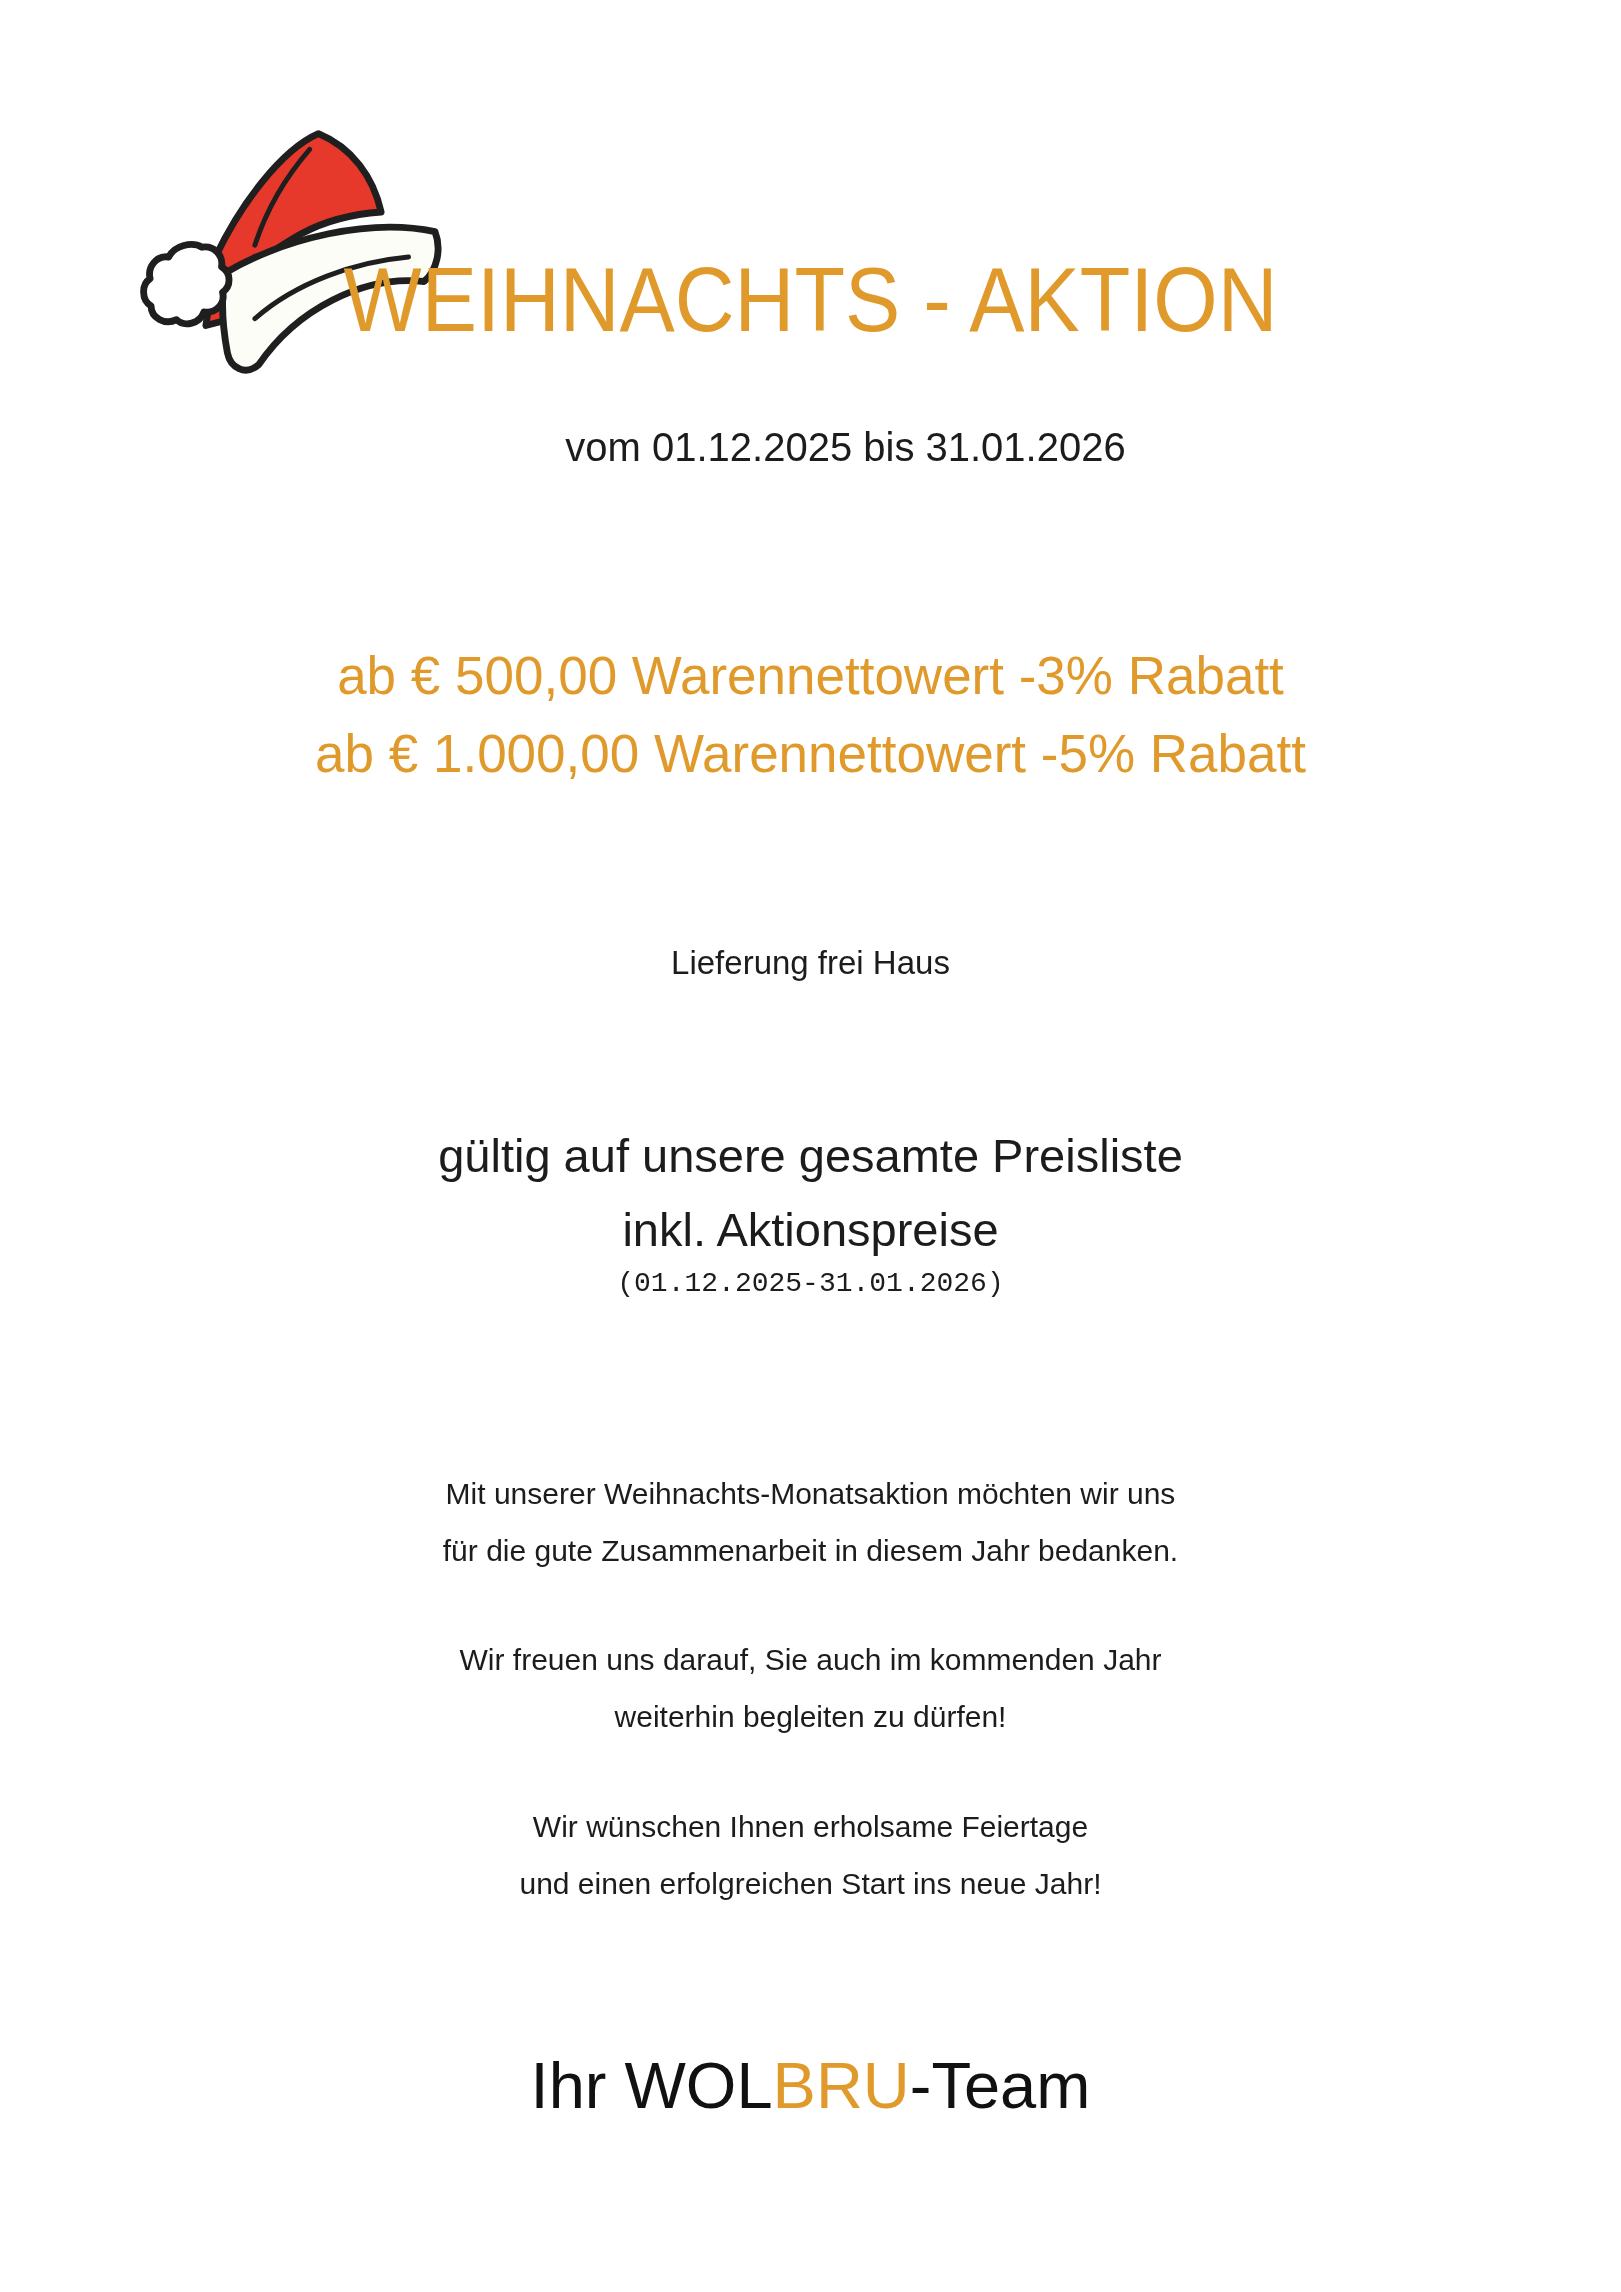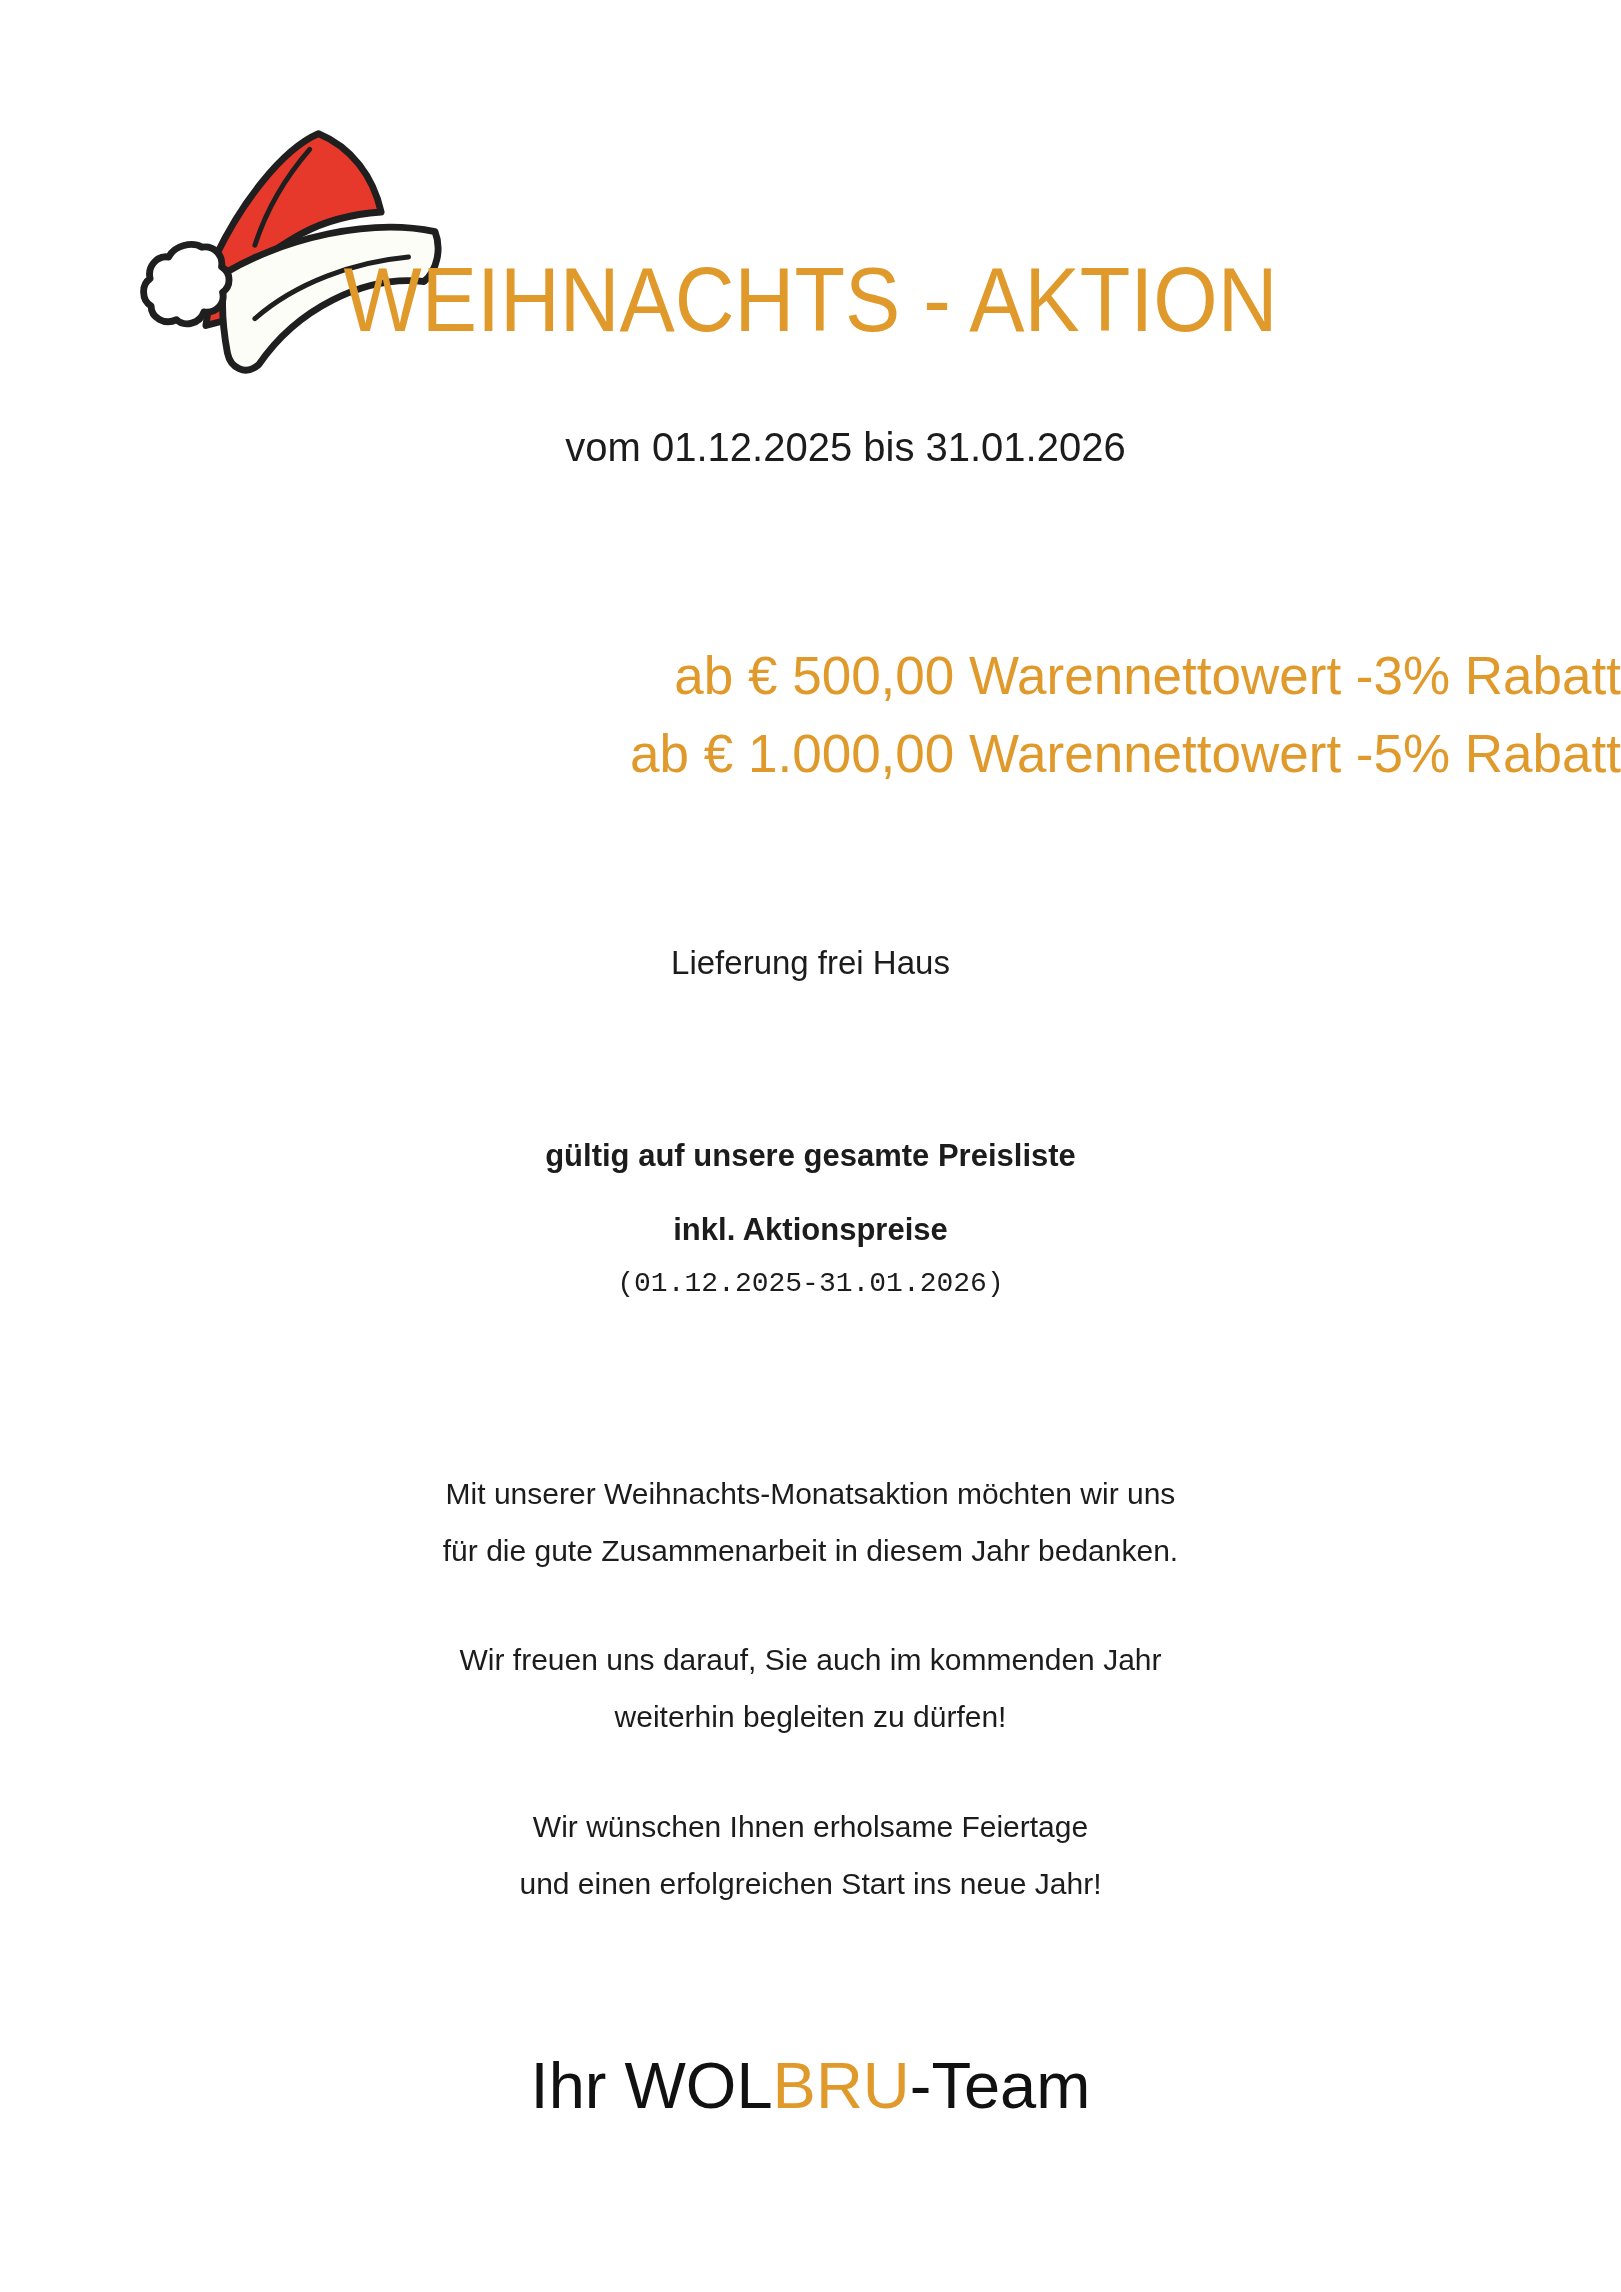--- a/index.html
+++ b/index.html
@@ -50,33 +50,32 @@
     line-height: 1.15;
     font-weight: 400;
     padding-left: 35px;
   }
   .offers {
     top: 629px;
     font-size: 53px;
     line-height: 78px;
     font-weight: 400;
     color: var(--accent);
-    text-align: right;
   }
   .delivery {
     top: 934px;
     font-size: 33px;
     line-height: 1.25;
     font-weight: 400;
   }
   .validity {
     top: 1111px;
-    font-size: 31px;
+    font-size: 47px;
     line-height: 74px;
-    font-weight: 700;
+    font-weight: 400;
   }
   .validity-dates {
     top: 1259px;
     font-size: 28px;
     line-height: 1.2;
     font-weight: 400;
     font-family: Liberation Mono, monospace;
   }
   .para {
     font-size: 30px;

